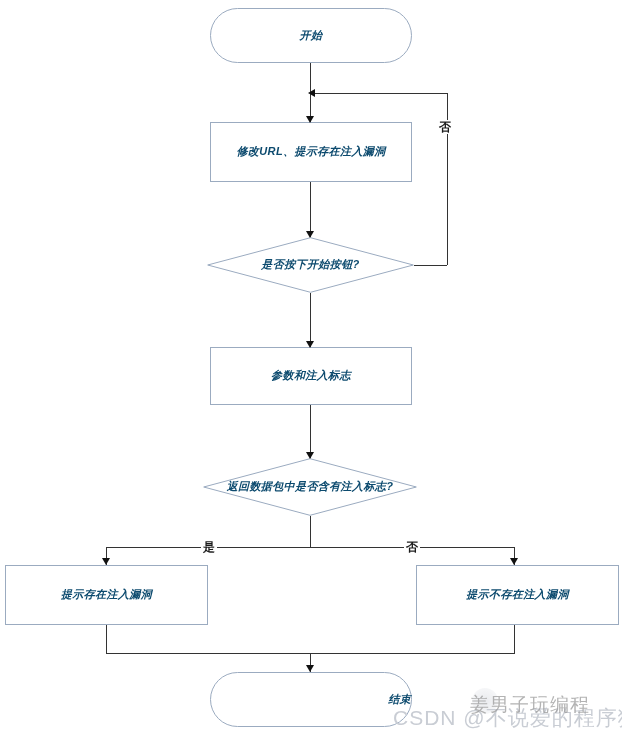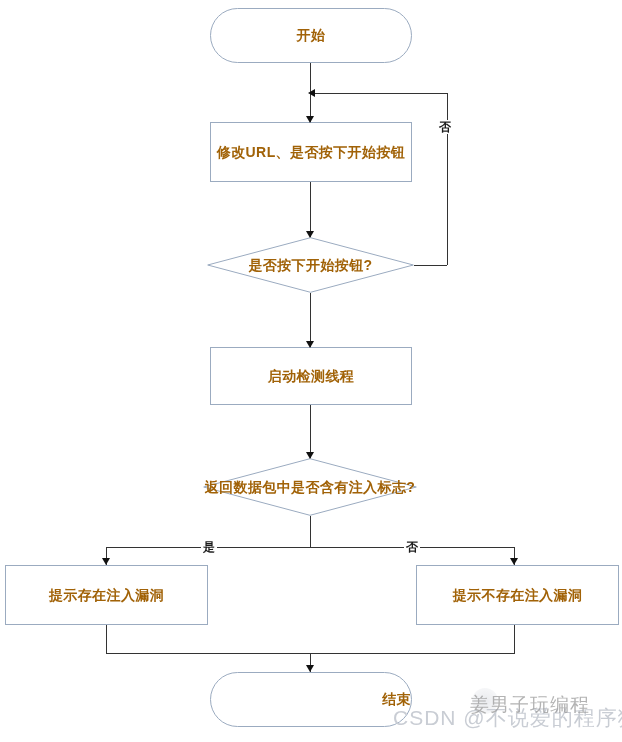--- a/index.html
+++ b/index.html
@@ -21,26 +21,27 @@
     position: absolute;
     box-sizing: border-box;
     background: #ffffff;
     border: 1px solid #9babc0;
     display: flex;
     align-items: center;
     justify-content: center;
     text-align: center;
   }
   .node .label {
-    font-size: 14px;
+    font-size: 11px;
     font-weight: bold;
-    color: #a16207;
+    color: #0c4a6e;
     line-height: 1.2;
     letter-spacing: 0.4px;
     white-space: nowrap;
+    font-style: italic;
   }
   .terminator {
     border-radius: 28px;
   }
   .process {
     border-radius: 0;
   }
   .decision {
     border: none;
     background: transparent;
@@ -124,32 +125,32 @@
 </head>
 <body>
 
 <div id="canvas">
 
   <div class="node terminator" style="left:210px; top:8px; width:202px; height:55px;">
     <span class="label">开始</span>
   </div>
 
   <div class="node process" style="left:210px; top:122px; width:202px; height:60px;">
-    <span class="label">修改URL、是否按下开始按钮</span>
+    <span class="label">修改URL、提示存在注入漏洞</span>
   </div>
 
   <div class="node decision" style="left:207px; top:237px; width:207px; height:56px;text-align:right;">
     <svg class="diamond-shape" viewBox="0 0 207 56" preserveAspectRatio="none">
       <polygon points="103.5,0.7 206.3,28 103.5,55.3 0.7,28" fill="#ffffff" stroke="#9babc0" stroke-width="1"></polygon>
     </svg>
     <span class="label">是否按下开始按钮?</span>
   </div>
 
   <div class="node process" style="left:210px; top:347px; width:202px; height:58px;">
-    <span class="label">启动检测线程</span>
+    <span class="label">参数和注入标志</span>
   </div>
 
   <div class="node decision" style="left:203px; top:458px; width:214px; height:58px;">
     <svg class="diamond-shape" viewBox="0 0 214 58" preserveAspectRatio="none">
       <polygon points="107,0.7 213.3,29 107,57.3 0.7,29" fill="#ffffff" stroke="#9babc0" stroke-width="1"></polygon>
     </svg>
     <span class="label">返回数据包中是否含有注入标志?</span>
   </div>
 
   <div class="node process" style="left:5px; top:565px; width:203px; height:60px;">

